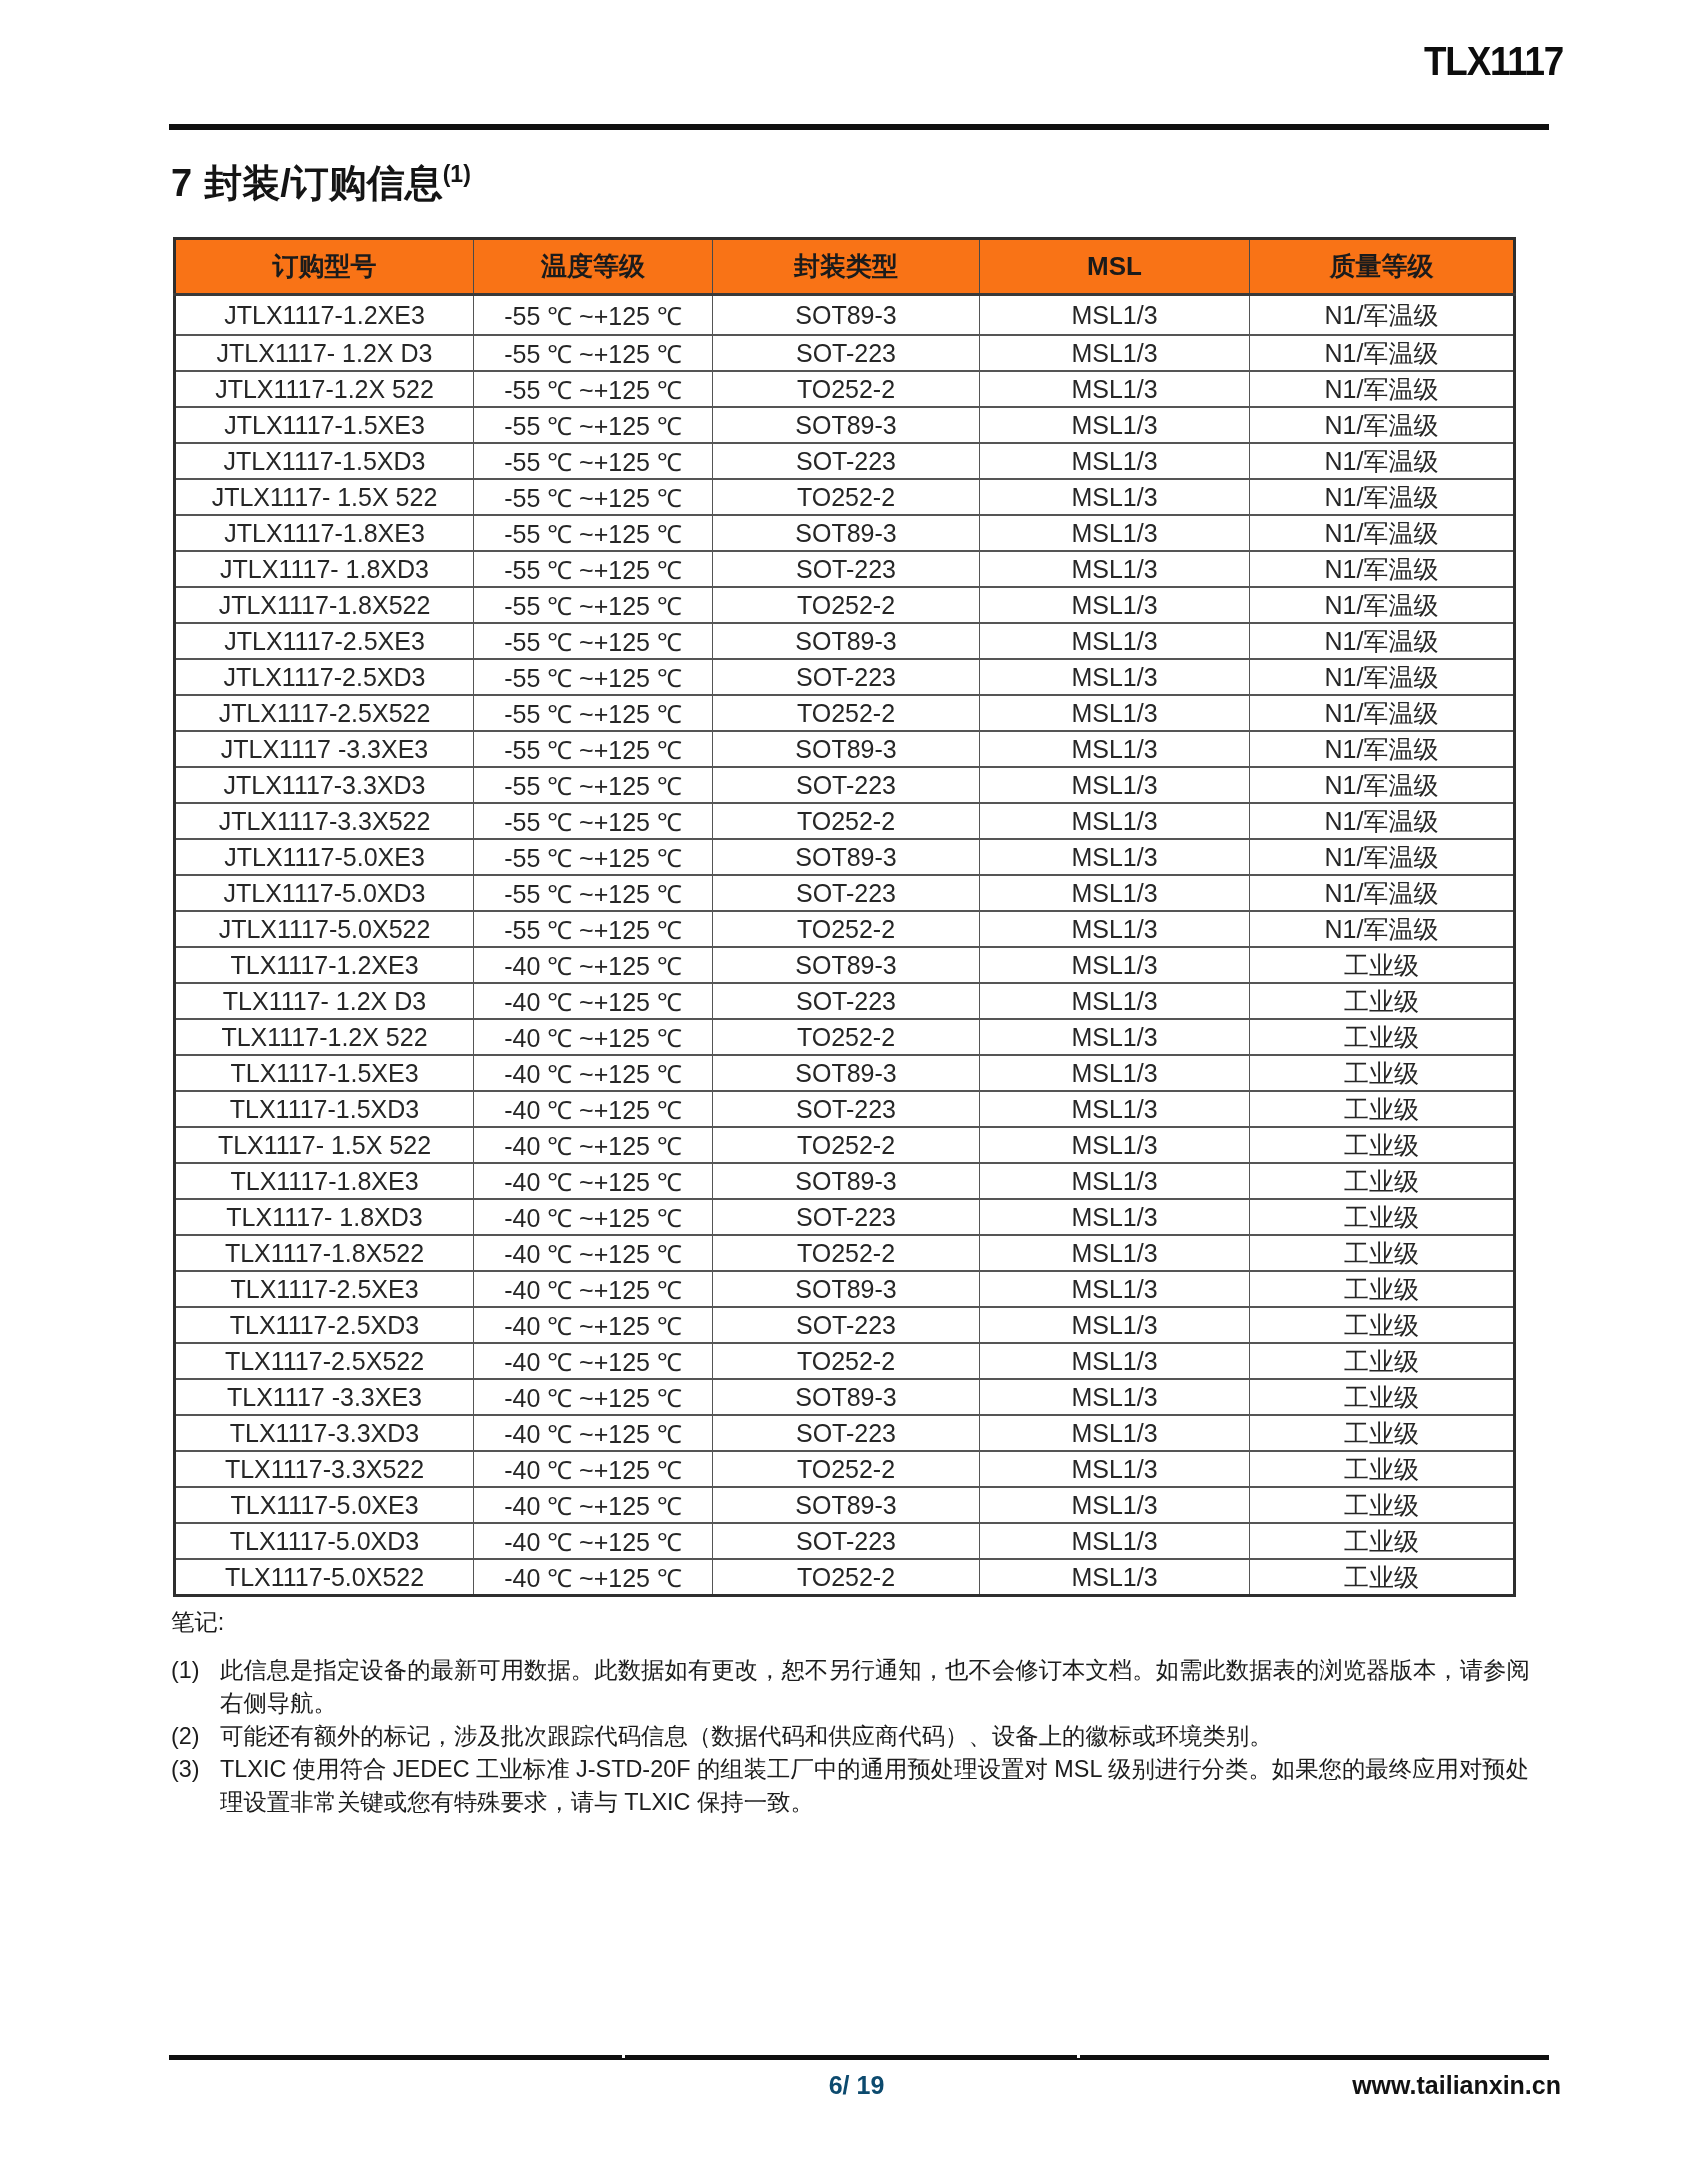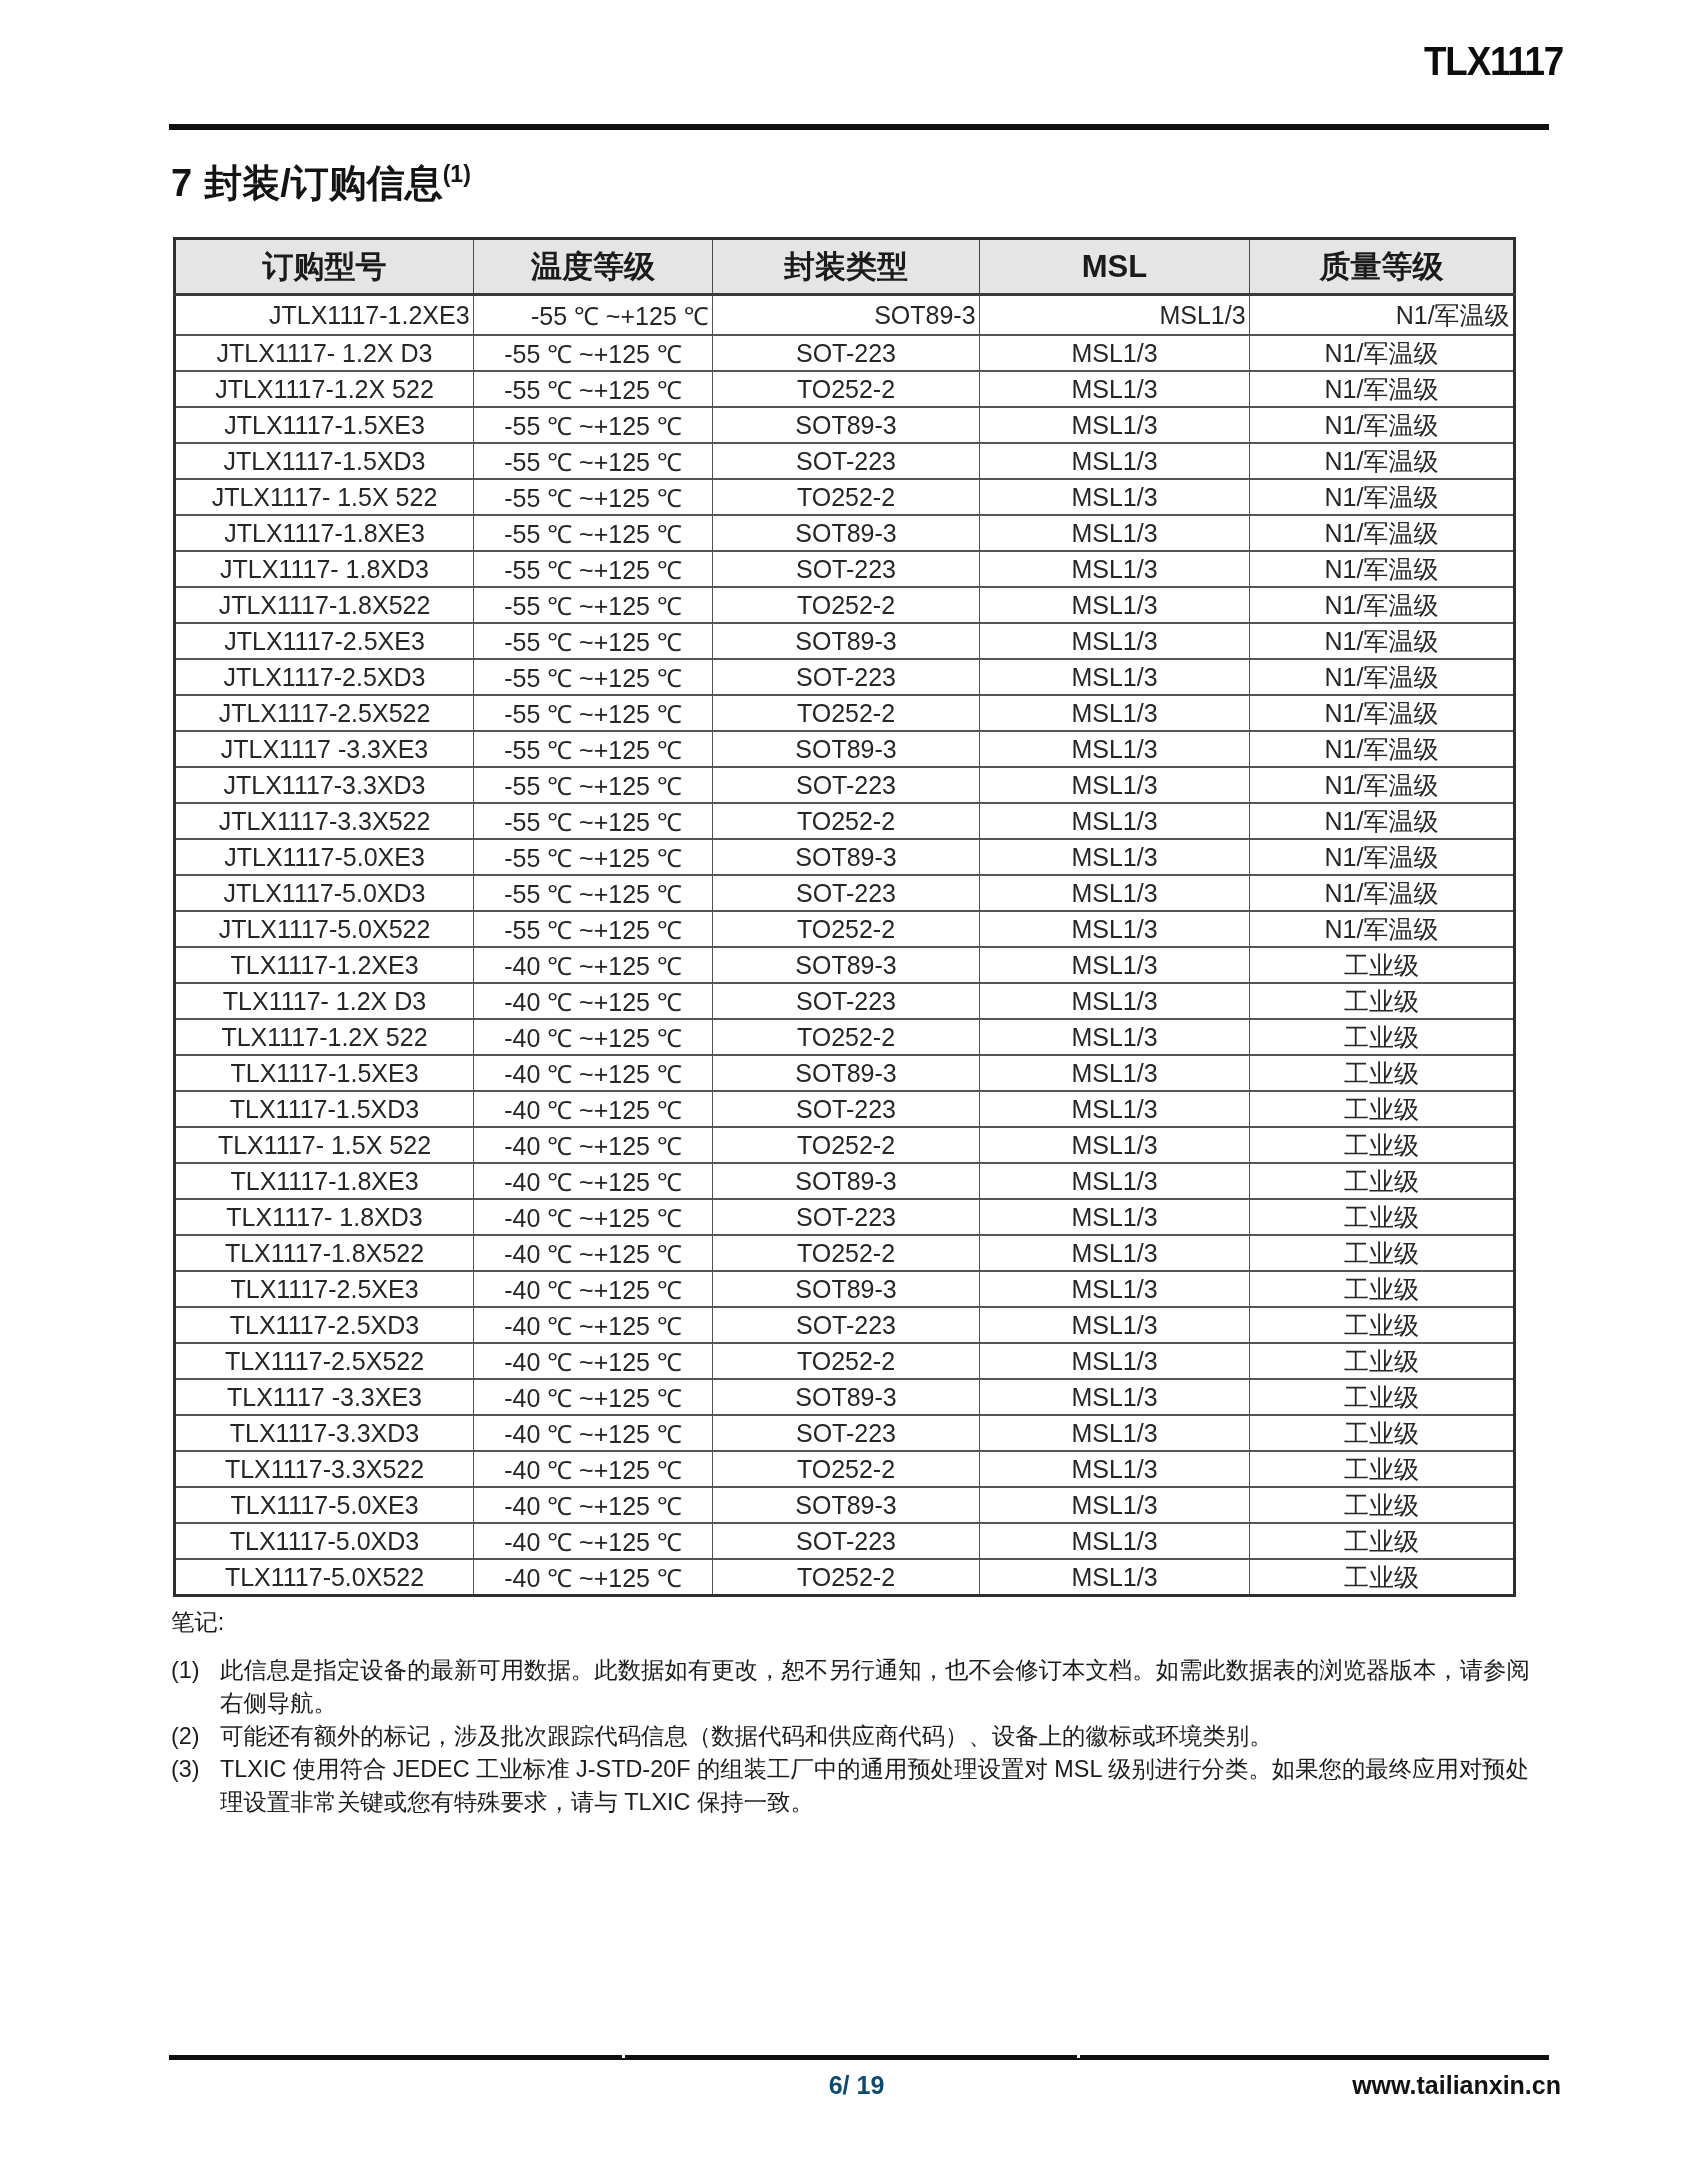--- a/index.html
+++ b/index.html
@@ -37,36 +37,36 @@
   
   table.order-table {
     position:absolute; top:237px; left:173px;
     width:1341px;
     border-collapse:collapse; table-layout:fixed;
     font-size:25px; text-align:center;
     color:#262626;
     border:3.4px solid #2e2e2e;
   }
   table.order-table th {
-    background:#e5e5e5;
-    font-weight:bold; font-size:31px;
+    background:#f97316;
+    font-weight:bold; font-size:26px;
     height:53px;
     border-left:1.7px solid #4a4a4a; border-right:1.7px solid #4a4a4a;
     border-bottom:3.4px solid #3a3a3a;
     color:#1b1b1b;
     padding:0 3.4px;
   }
   table.order-table td {
     height:31px;
     border:1.7px solid #555555;
     border-top-width:2.6px; border-bottom-width:2.6px;
     padding:0 3.4px;
     white-space:nowrap; overflow:hidden;
   }
-  table.order-table tbody tr:first-child td { height:38px;text-align:right; }
+  table.order-table tbody tr:first-child td { height:38px; }
 
   
   .notes {
     position:absolute; top:1606px; left:171px; width:1373px;
     font-size:23.4px; color:#1c1c1c; line-height:33px;
   }
   .notes-label { margin-bottom:15px; }
   .note-item { display:flex; align-items:flex-start; }
   .note-num { flex:0 0 49px; }
   .note-text { flex:1 1 auto; }

